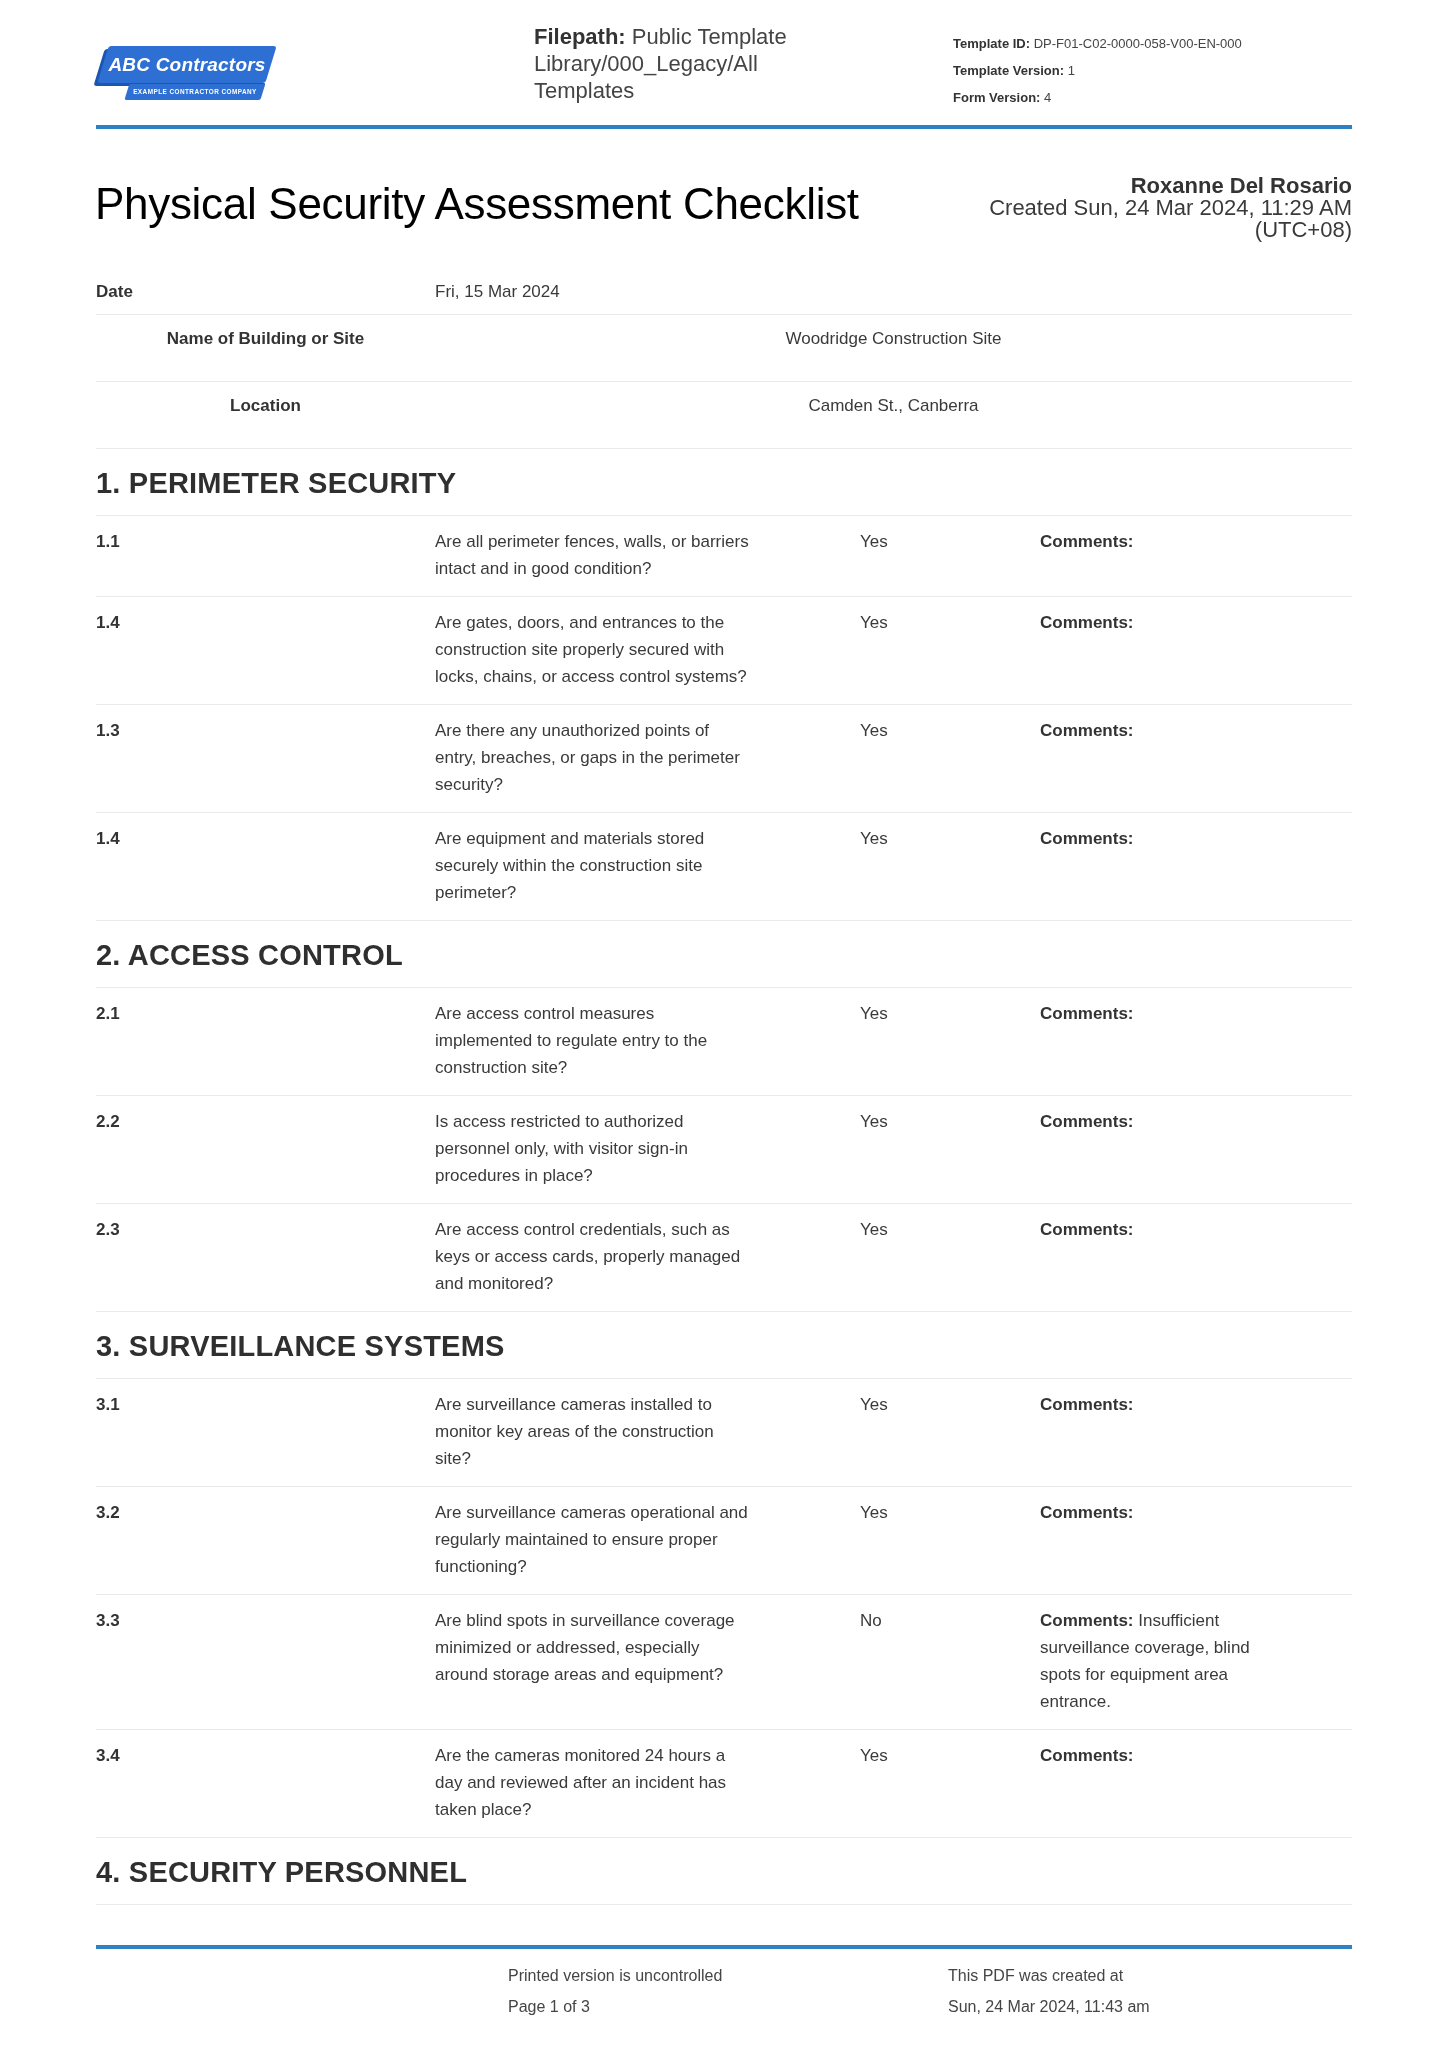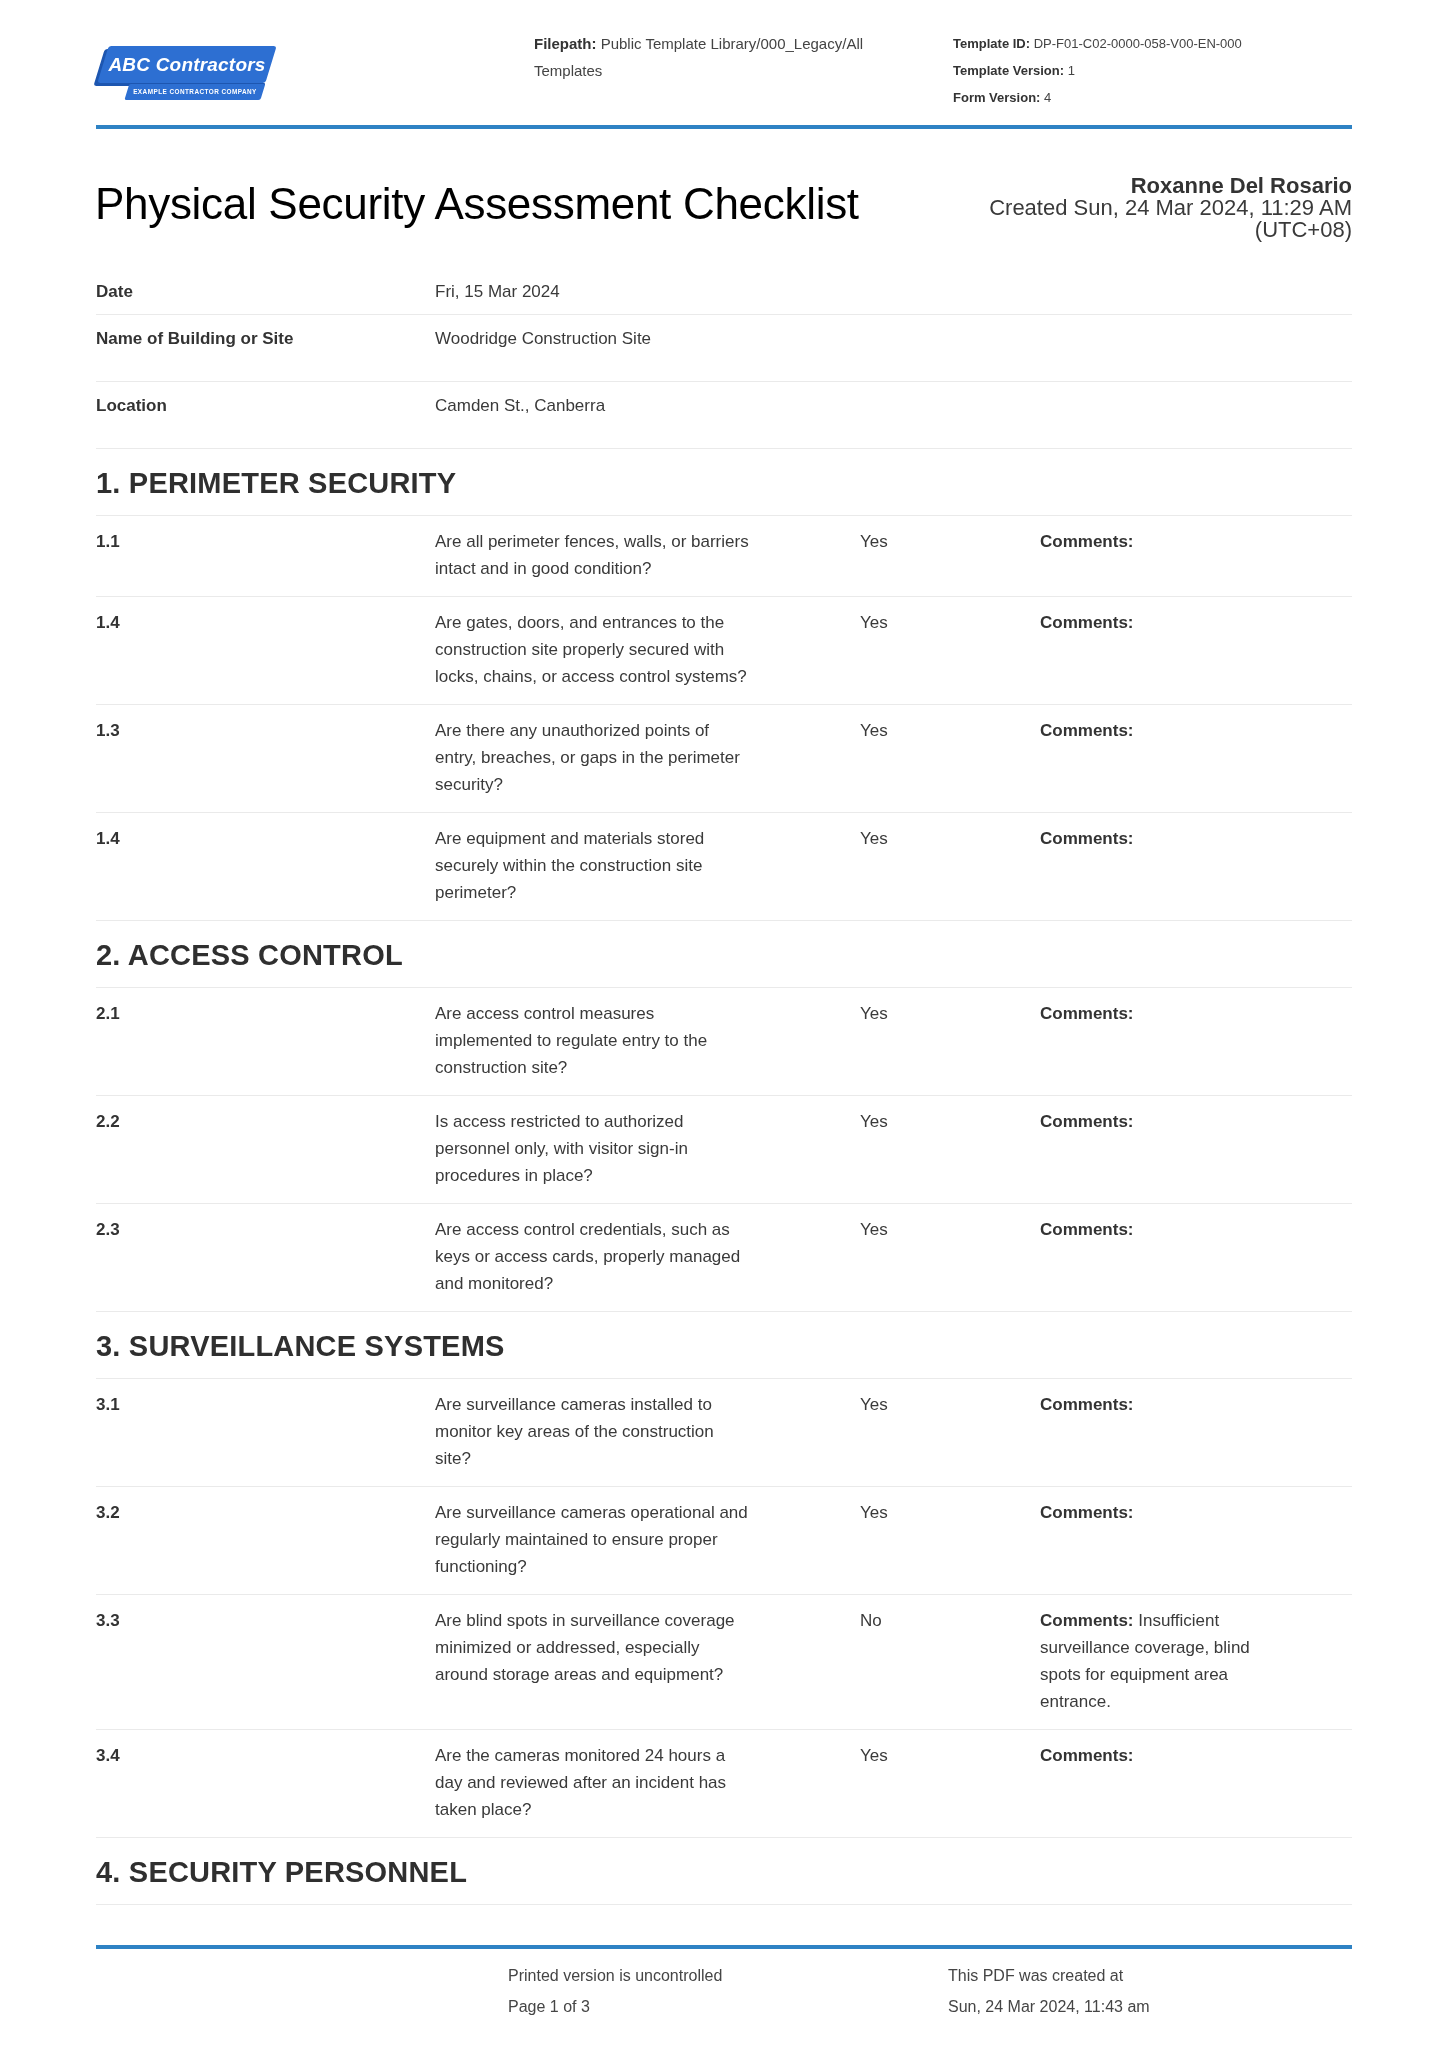--- a/index.html
+++ b/index.html
@@ -25,37 +25,37 @@
     position:absolute;left:32px;top:37px;width:136px;height:16px;
     background:var(--logo-blue,#2d6fd2);transform:skewX(-17deg);border-radius:2px;
     border-top:1px solid var(--logo-blue-dark,#1d56b0);
   }
   .logo-sub span{
     display:block;transform:skewX(17deg);line-height:15px;text-align:center;
     color:#fff;font-size:6.4px;font-weight:700;letter-spacing:.45px;
   }
 
   
-  .filepath{position:absolute;left:534px;top:30px;width:400px;font-size:15px;line-height:27px;color:#444;}
+  .filepath{position:absolute;left:534px;top:23px;width:400px;font-size:22px;line-height:27px;color:#444;}
   .tplinfo{position:absolute;left:953px;top:30px;font-size:13px;line-height:27px;color:#444;}
 
   .rule{position:absolute;left:96px;right:95px;height:4px;background:var(--accent-blue,#2e82c4);}
   .rule-top{top:125px;}
   .rule-bottom{top:1945px;}
 
   h1{position:absolute;left:95px;top:178px;margin:0;font-size:44px;line-height:52px;
      font-weight:400;color:#000000;letter-spacing:-.3px;}
   .created{position:absolute;right:95px;top:175px;text-align:right;font-size:22px;line-height:22px;color:#3a3a3a;}
   .created-name{font-weight:700;color:#333;}
 
   
   .content{position:absolute;left:96px;top:268px;width:1256px;}
   .meta-row{display:grid;grid-template-columns:339px 1fr;padding:13px 0 11px;
             border-bottom:1px solid var(--divider,#eaeaea);font-size:17px;line-height:22px;}
-  .meta-row.tall{padding-bottom:31px;}
+  .meta-row.tall{padding-bottom:31px;text-align:center;}
   .m-label{font-weight:700;color:#333;}
 
   .sec-head{margin:0;padding:17px 0 15px;border-bottom:1px solid var(--divider,#eaeaea);
             font-size:29px;line-height:34px;font-weight:700;color:#2f2f2f;letter-spacing:.2px;}
 
   .item-row{display:grid;grid-template-columns:339px 425px 180px 1fr;padding:12px 0 14px;
             border-bottom:1px solid var(--divider,#eaeaea);font-size:17px;line-height:27px;}
   .i-num{font-weight:700;color:#333;}
   .i-q{padding-right:40px;}
 

